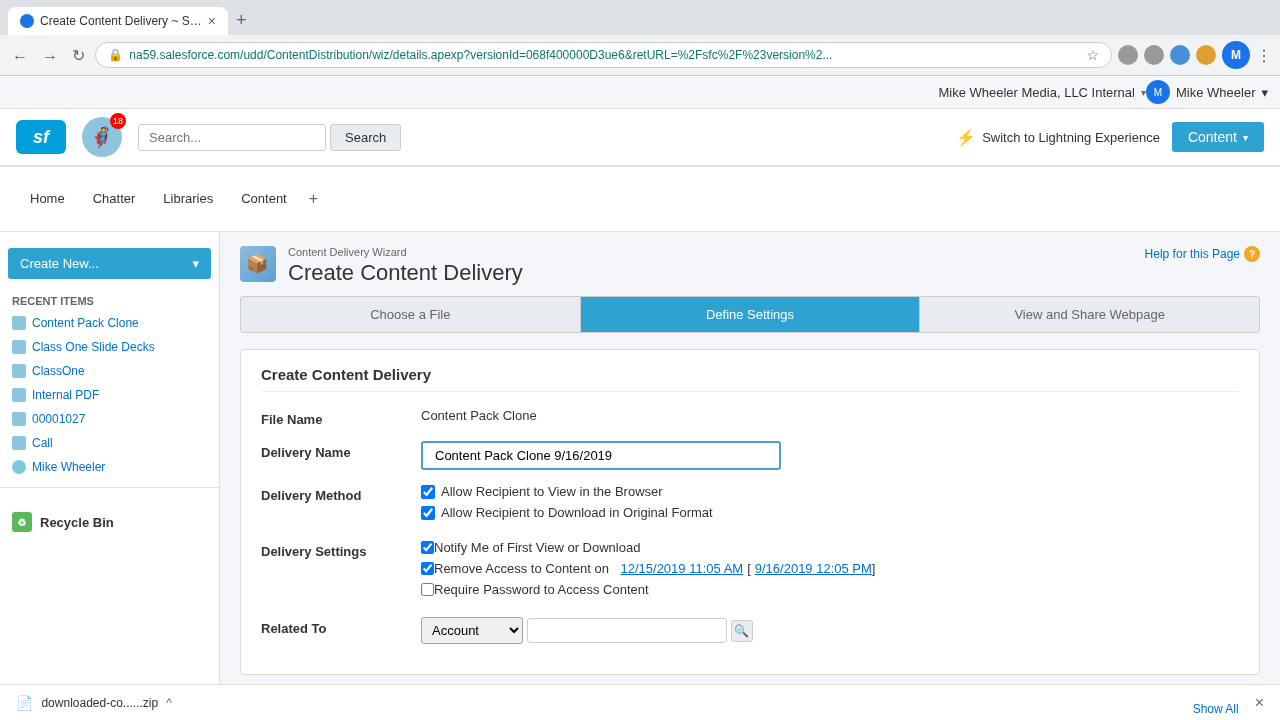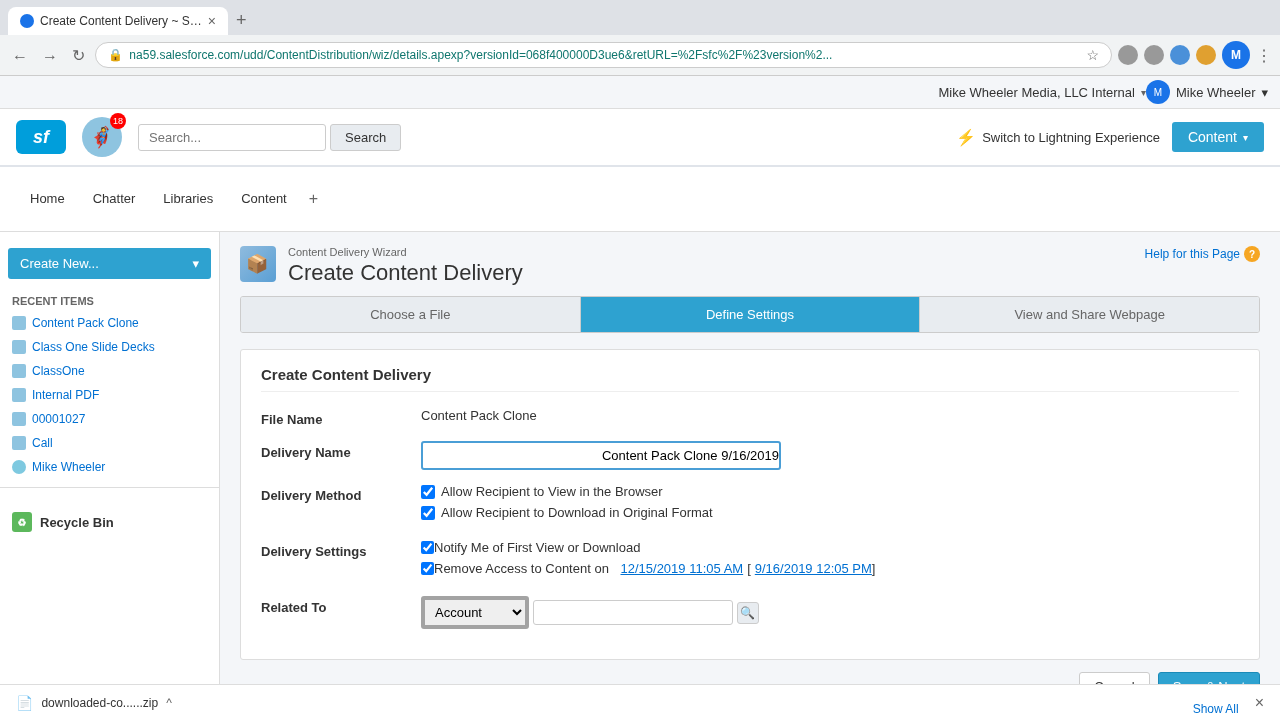--- a/index.html
+++ b/index.html
@@ -78,27 +78,27 @@
     .wizard-step:last-child { border-right: none; }
     .wizard-step.active { background: #2ea2d0; color: white; }
     .wizard-step.inactive { background: #e8ecf0; color: #666; }
 
     
     .form-container { margin: 0 20px; background: white; border: 1px solid #ddd; border-radius: 3px; padding: 16px 20px; }
     .form-title { font-size: 15px; font-weight: bold; color: #333; margin-bottom: 16px; padding-bottom: 8px; border-bottom: 1px solid #eee; }
     .form-row { display: flex; align-items: flex-start; margin-bottom: 14px; }
     .form-label { width: 160px; font-size: 13px; font-weight: bold; color: #333; padding-top: 4px; flex-shrink: 0; }
     .form-value { flex: 1; font-size: 13px; color: #333; }
-    .form-input { border: 2px solid #4a9ed6; border-radius: 3px; padding: 5px 0; font-size: 13px; width: 360px; background: white; text-align: right; }
+    .form-input { border: 2px solid #4a9ed6; border-radius: 3px; padding: 5px 12px; font-size: 13px; width: 360px; background: white; }
     .checkbox-row { display: flex; align-items: center; gap: 6px; margin-bottom: 6px; font-size: 13px; color: #333; }
     .checkbox-row input[type="checkbox"] { width: 14px; height: 14px; cursor: pointer; }
     .settings-row { display: flex; align-items: center; margin-bottom: 6px; font-size: 13px; color: #333; }
     .date-link { color: #0070d2; text-decoration: underline; cursor: pointer; }
     .related-to-row { display: flex; align-items: center; gap: 4px; }
-    .related-to-select { border: 4px solid #a3a3a3; border-radius: 3px; padding: 4px 6px; font-size: 13px; }
+    .related-to-select { border: 1px solid #a3a3a3; border-radius: 3px; padding: 4px 6px; font-size: 13px; }
     .related-to-input { border: 1px solid #ccc; border-radius: 3px; padding: 4px 8px; font-size: 13px; width: 200px; }
     .lookup-icon { width: 22px; height: 22px; background: #e8ecf0; border: 1px solid #ccc; border-radius: 3px; display: flex; align-items: center; justify-content: center; cursor: pointer; color: #666; font-size: 12px; }
 
     
     .form-actions { display: flex; justify-content: flex-end; gap: 8px; padding: 12px 20px; }
     .btn-cancel { background: white; border: 1px solid #ccc; border-radius: 3px; padding: 6px 14px; font-size: 13px; cursor: pointer; color: #333; }
     .btn-save-next { background: #2ea2d0; color: white; border: 1px solid #1a8ab8; border-radius: 3px; padding: 6px 14px; font-size: 13px; cursor: pointer; }
 
     
     .download-bar { position: fixed; bottom: 0; left: 0; right: 0; background: white; border-top: 1px solid #ddd; padding: 8px 16px; display: flex; align-items: center; justify-content: space-between; height: 36px; }
@@ -297,20 +297,24 @@
             <label for="cb4">Notify Me of First View or Download</label>
           </div>
           <div class="settings-row">
             <input type="checkbox" id="cb5" checked="" style="">
             <label for="cb5">Remove Access to Content on</label>
             <span style="margin: 0 4px; font-size:13px;">&nbsp;</span>
             <a class="date-link">12/15/2019 11:05 AM</a>
             <span style="margin: 0 4px;">[</span>
             <a class="date-link">9/16/2019 12:05 PM</a>
             <span>]</span>
+          </div>
+          <div class="settings-row">
+            <input type="checkbox" id="cb6" style="">
+            <label for="cb6">Require Password to Access Content</label>
           </div>
         </div>
       </div>
 
       <div class="form-row">
         <div class="form-label">Related To</div>
         <div class="form-value">
           <div class="related-to-row">
             <select class="related-to-select">
               <option>Account</option>

